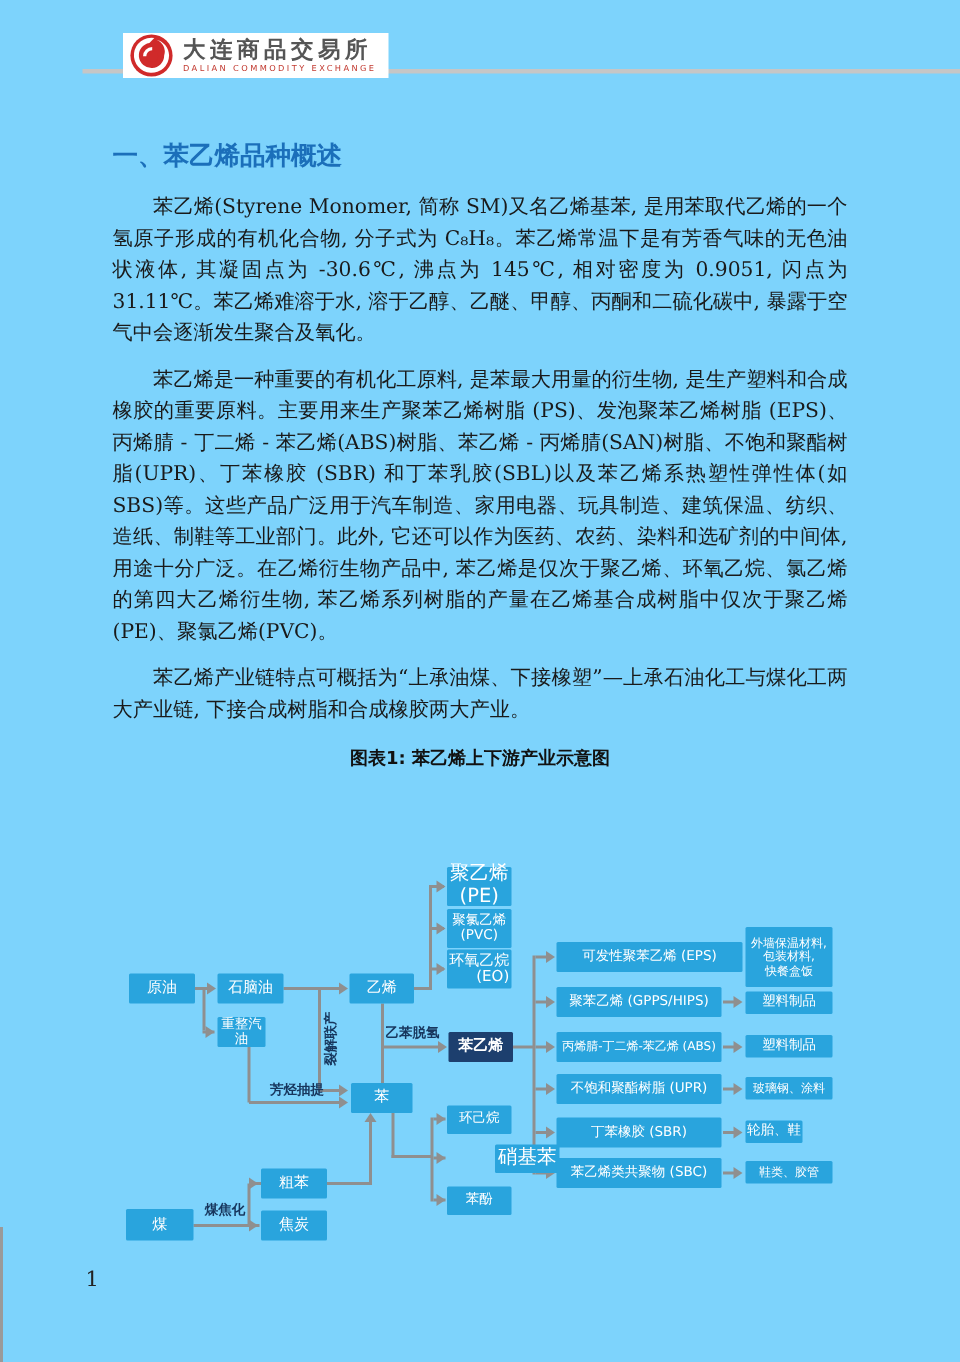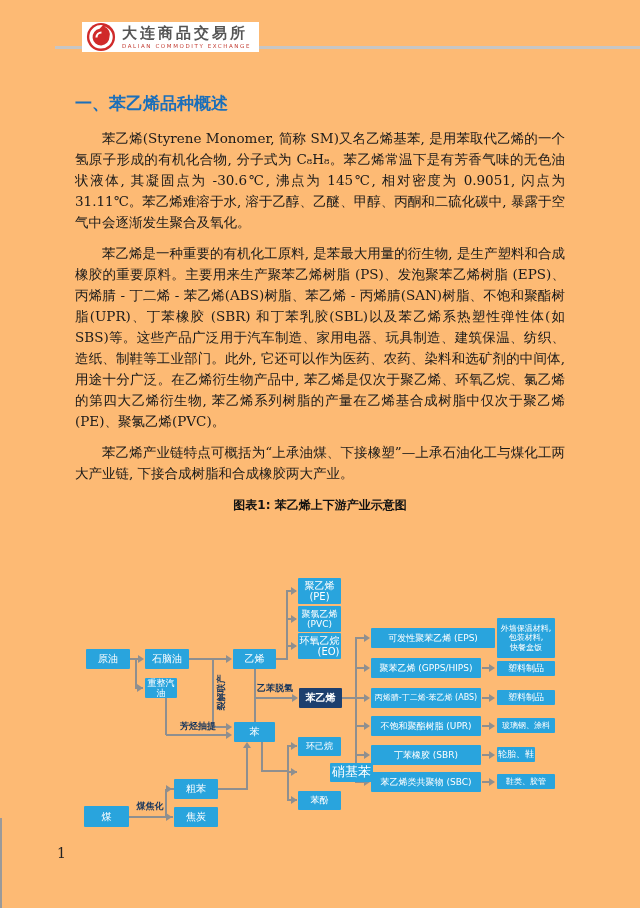--- a/index.html
+++ b/index.html
@@ -1,16 +1,16 @@
 <!DOCTYPE html>
 <html><head>
 <meta charset="utf-8">
 <style>
   html,body{margin:0;padding:0;background:#e8e8e8;}
-  .page{position:relative;width:640px;height:908px;background:#fdba74;margin:0 auto;overflow:hidden;
+  .page{position:relative;width:640px;height:908px;background:#7dd3fc;margin:0 auto;overflow:hidden;
         font-family:"DejaVu Serif","Liberation Serif",serif;color:#1a1a1a;}
   
   .header-rule{position:absolute;left:55px;top:46px;width:585px;height:3px;background:#c6c6c6;}
   .logo{position:absolute;left:82px;top:22px;background:#ffffff;padding:0 8px 0 4px;display:flex;align-items:center;gap:6px;}
   .logo-cn{font-family:"DejaVu Sans","Liberation Sans",sans-serif;font-weight:bold;font-size:15px;
            color:#555555;letter-spacing:3px;line-height:1.1;}
   .logo-en{font-family:"DejaVu Sans","Liberation Sans",sans-serif;font-size:5.5px;color:#c23a30;
            letter-spacing:1.6px;margin-top:1px;}
   
   .content{position:absolute;left:75px;top:92px;width:490px;}
@@ -132,21 +132,21 @@
       <div class="ar r" style="left: 489px; top: 162px;"></div>
       <div class="ar r" style="left: 489px; top: 191px;"></div>
       <div class="ar r" style="left: 489px; top: 218px;"></div>
       <div class="ar r" style="left: 166px; top: 253px;"></div>
       <div class="ar r" style="left: 166px; top: 225px;"></div>
       <div class="node" style="left: 86px; top: 89px; width: 44px; height: 20px;">原油</div>
       <div class="node" style="left: 145px; top: 89px; width: 44px; height: 20px;">石脑油</div>
       <div class="node" style="left: 145px; top: 118px; width: 32px; height: 20px; font-size: 9px;">重整汽油</div>
       <div class="node" style="left: 233px; top: 89px; width: 43px; height: 20px;">乙烯</div>
       <div class="node" style="left: 234px; top: 162px; width: 41px; height: 20px;">苯</div>
-      <div class="node" style="left: 298px; top: 18px; width: 43px; height: 26px; font-size: 10px;">聚乙烯
+      <div class="node" style="left: 298px; top: 18px; width: 43px; height: 26px; font-size: 13px;">聚乙烯
 (PE)</div>
       <div class="node" style="left: 298px; top: 46px; width: 43px; height: 26px; font-size: 9px;">聚氯乙烯
 (PVC)</div>
       <div class="node" style="left: 298px; top: 73px; width: 43px; height: 26px; font-size: 10px; text-align: right;">环氧乙烷
 (EO)</div>
       <div class="node dark" style="left: 299px; top: 128px; width: 43px; height: 20px;">苯乙烯</div>
       <div class="node" style="left: 298px; top: 177px; width: 43px; height: 19px; font-size: 9px;">环己烷</div>
       <div class="node" style="left: 298px; top: 203px; width: 43px; height: 19px; font-size: 13px; margin-left: 32px;">硝基苯</div>
       <div class="node" style="left: 298px; top: 231px; width: 43px; height: 19px; font-size: 9px;">苯酚</div>
       <div class="node" style="left: 371px; top: 68px; width: 124px; height: 20px; font-size: 9px;">可发性聚苯乙烯 (EPS)</div>

